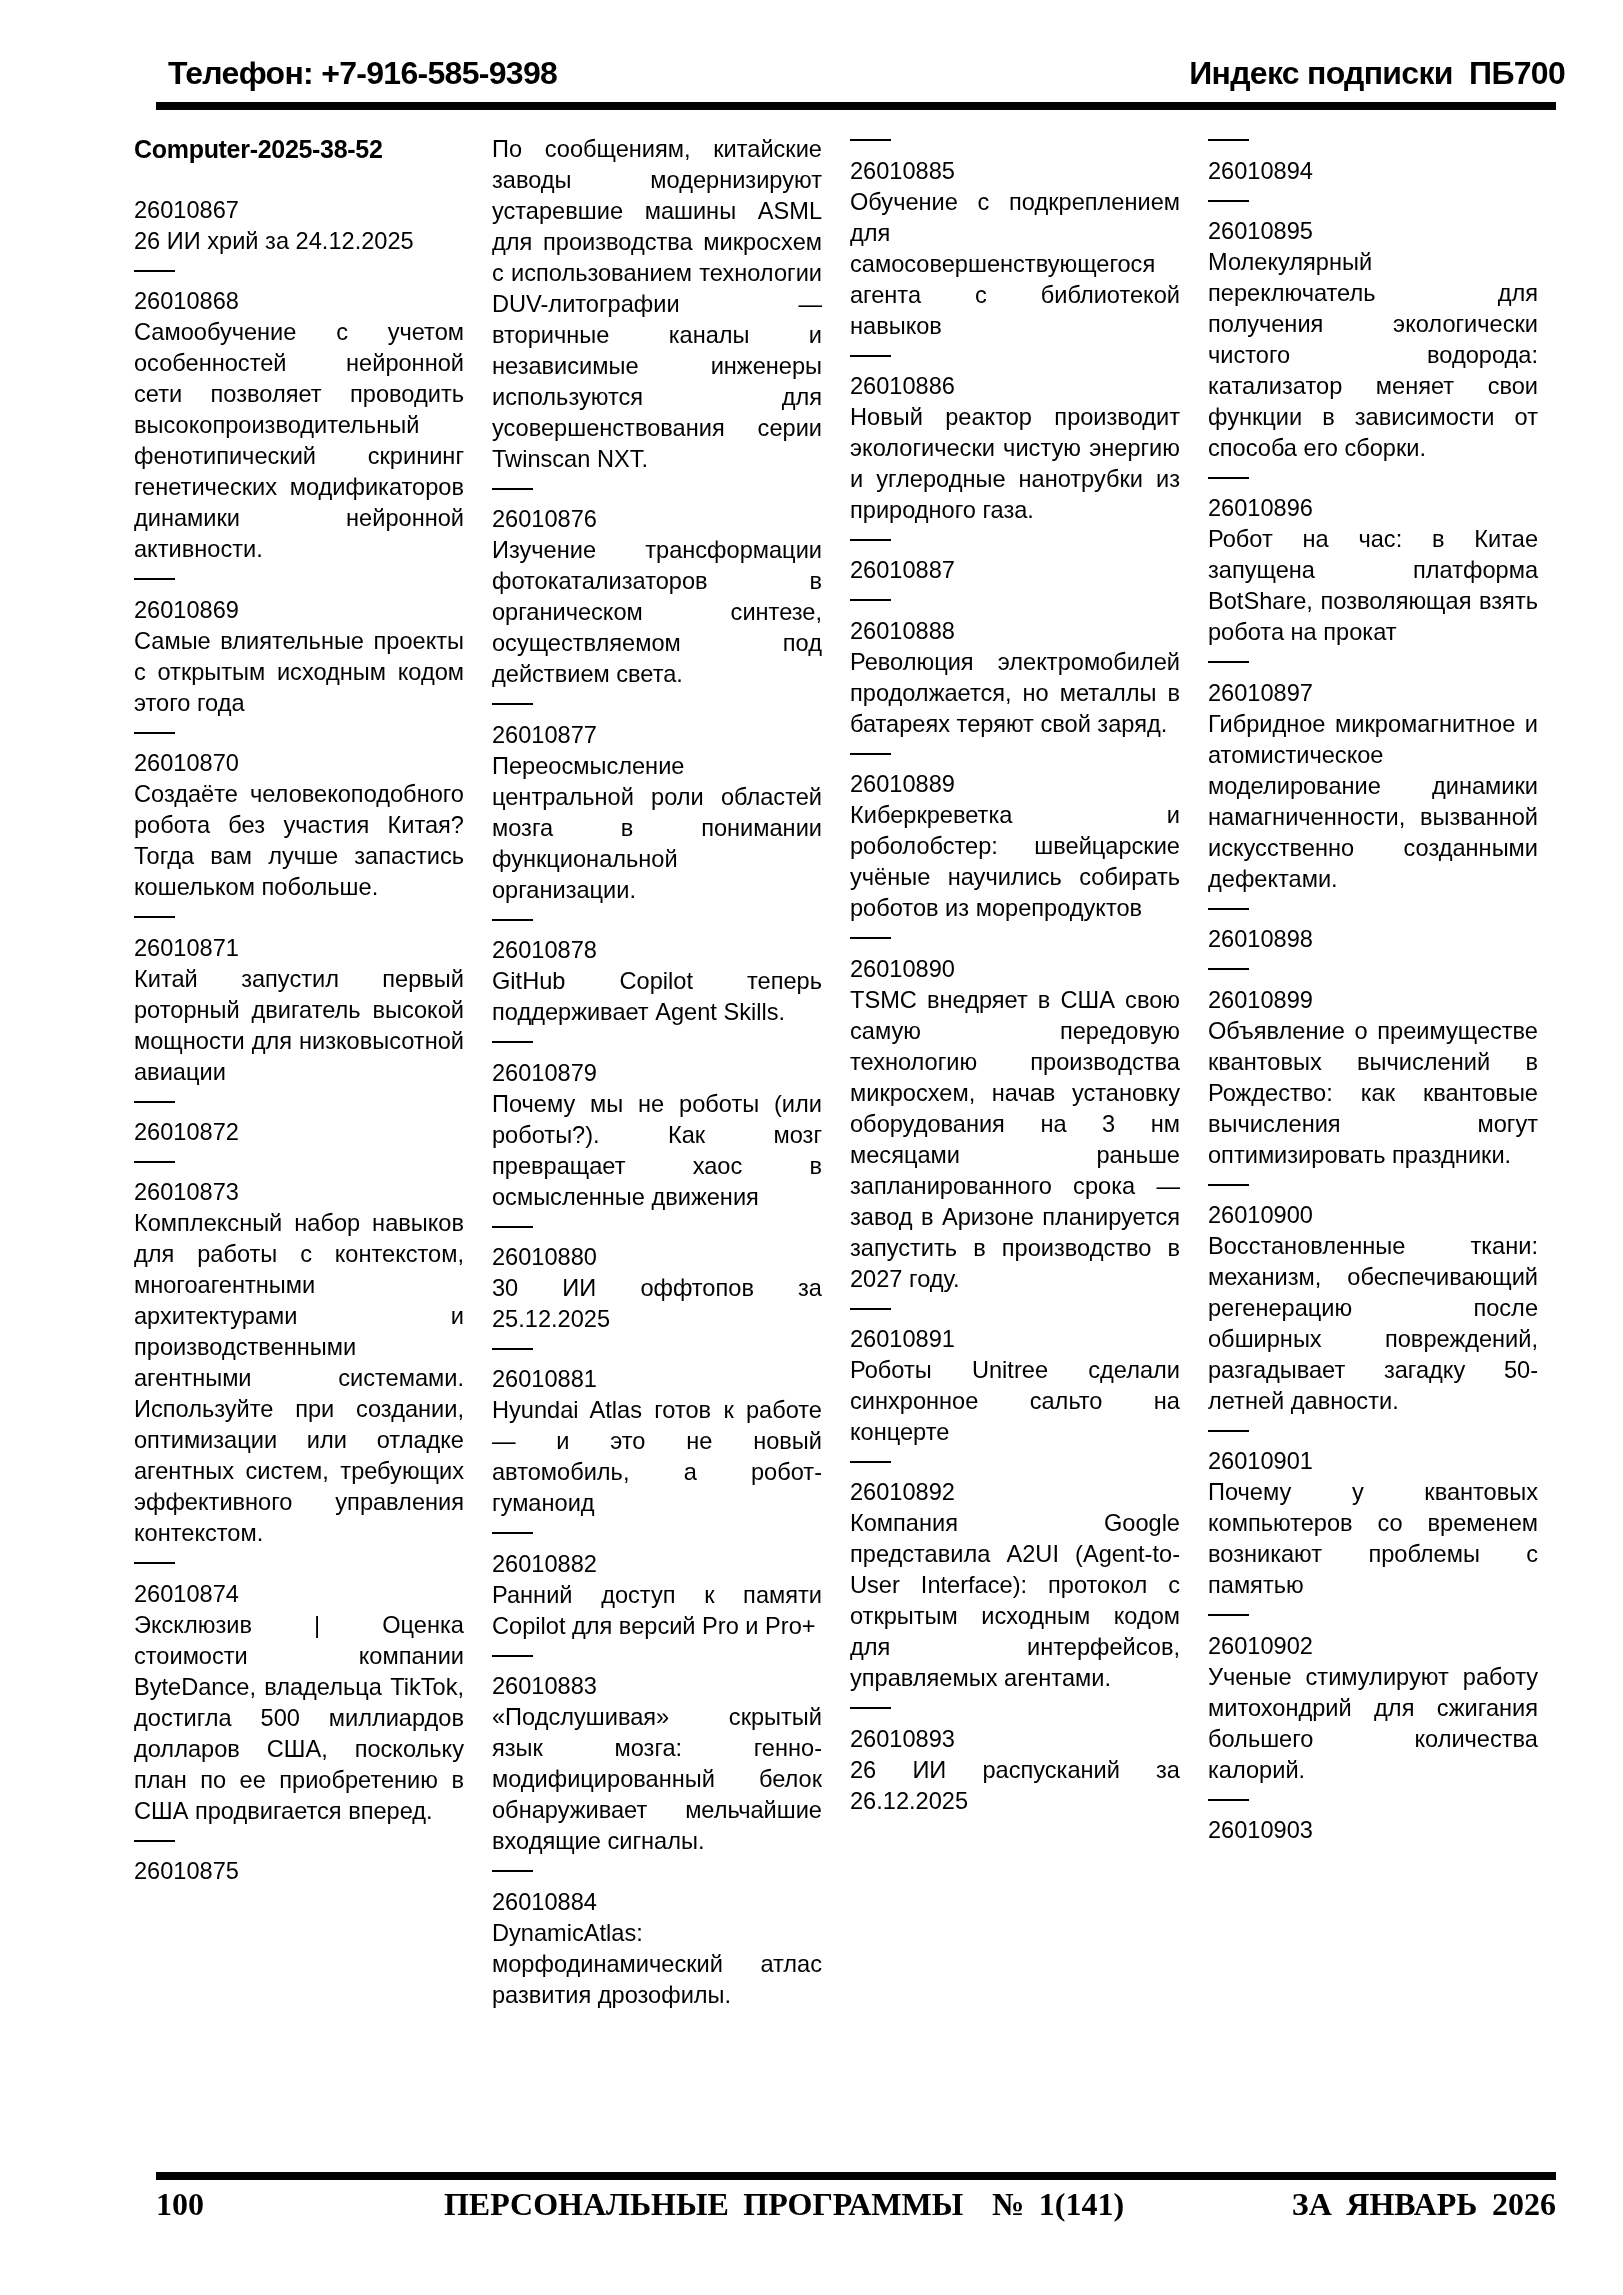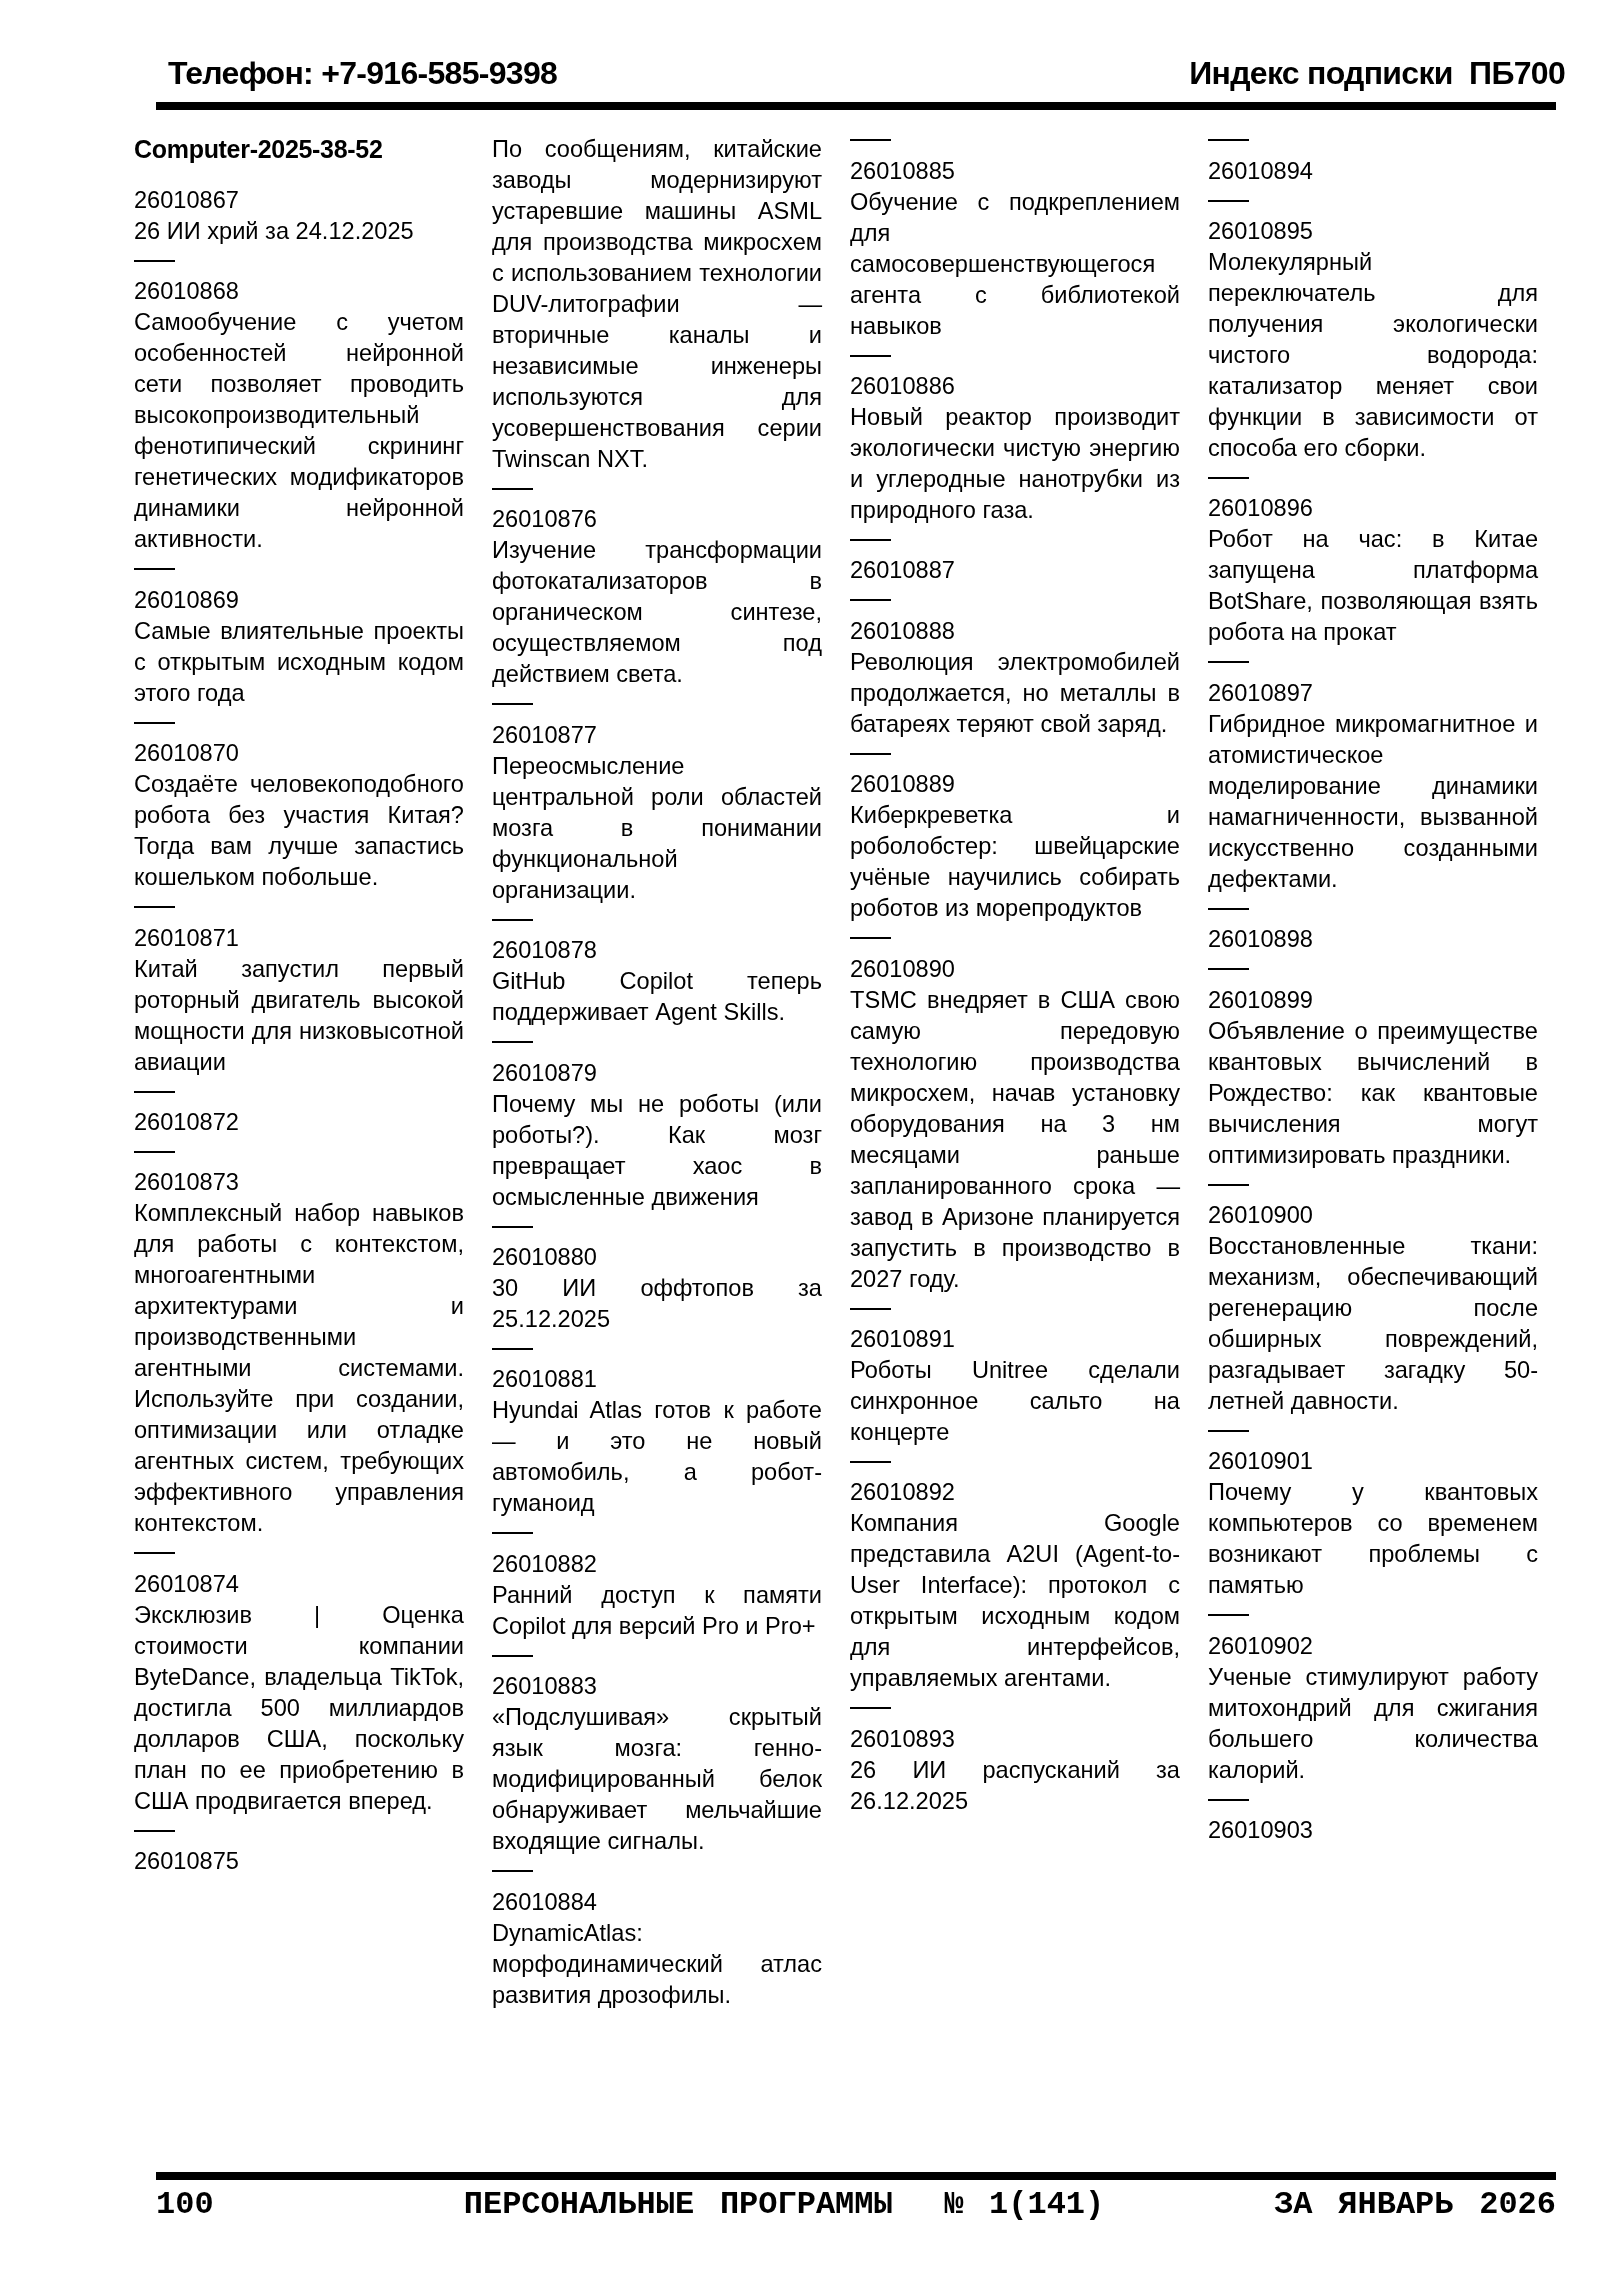--- a/index.html
+++ b/index.html
@@ -43,39 +43,39 @@
   }
   .col {
     width: 330px;
     font-size: 23.6px;
     line-height: 31px;
   }
   .issue-title {
     font-weight: bold;
     font-size: 25px;
     letter-spacing: -0.3px;
-    margin-bottom: 20px;
+    margin-bottom: 30px;
   }
   .entry-id { text-align: left; }
   .entry-text { text-align: justify; }
   .divider {
     width: 41px;
     height: 0;
     border-top: 2.6px solid #000000;
     margin: 13px 0 14.4px 0;
   }
   .divider.leading { margin-top: 5.2px; }
   .footer {
     position: absolute;
     top: 2186px;
     left: 156px;
     width: 1400px;
     display: flex;
     align-items: center;
-    font-family: Liberation Mono, monospace;
+    font-family: Liberation Serif, serif;
     font-weight: bold;
     font-size: 32px;
     word-spacing: 6.5px;
   }
   .f-left  { width: 196px; text-align: left; }
   .f-center{ flex: 1; text-align: center; }
   .f-right { width: 340px; text-align: right; }
 </style>
 </head>
 <body>

